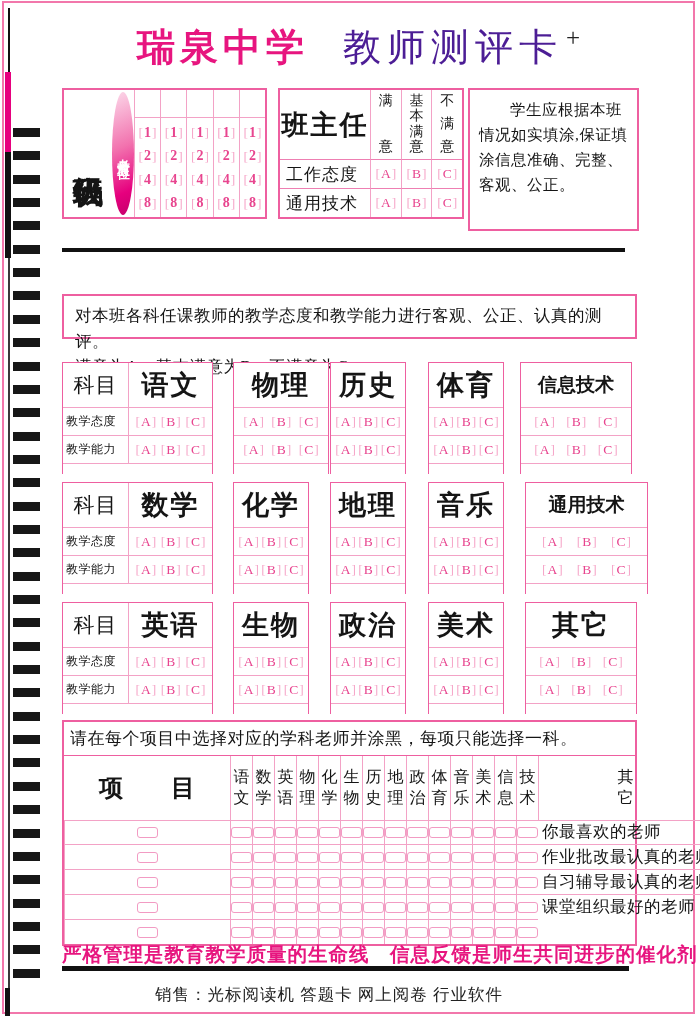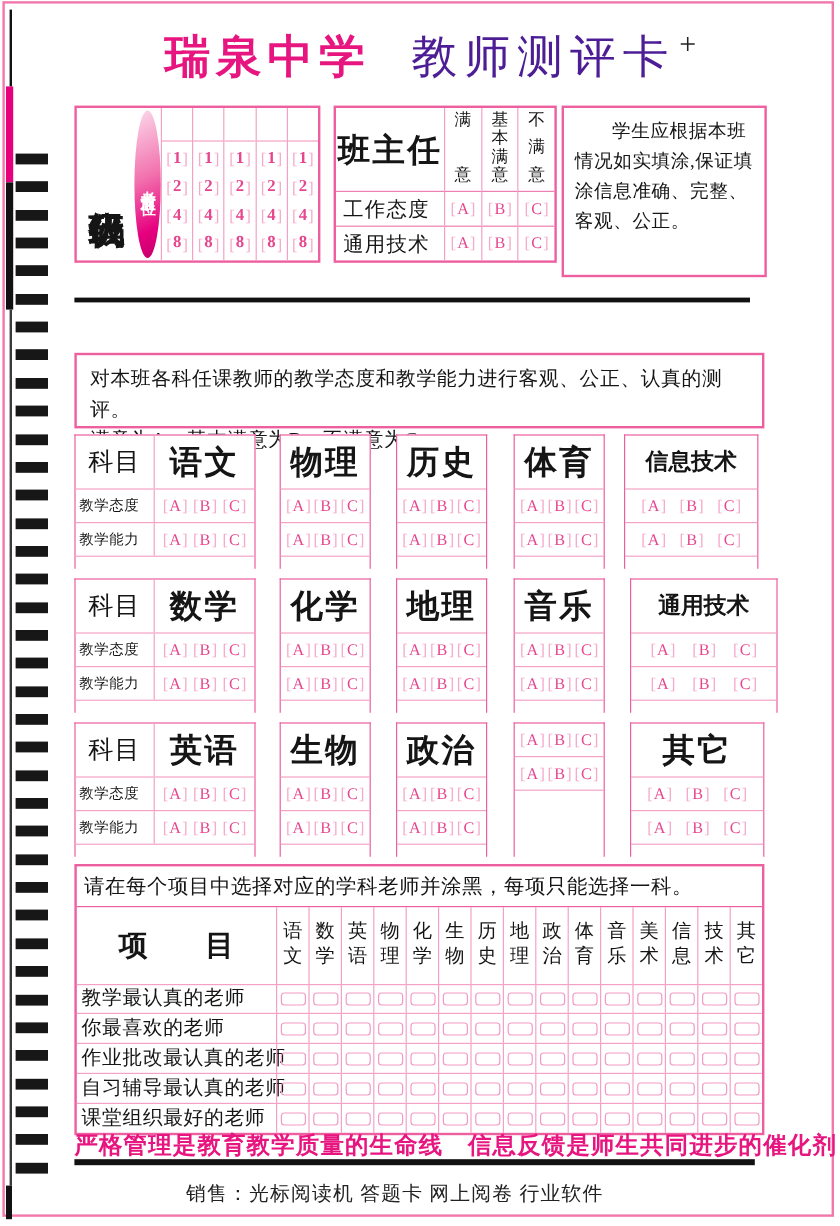--- a/index.html
+++ b/index.html
@@ -58,21 +58,21 @@
   .ht-cell{border-top:1px solid #ee7fb2;border-left:1px solid #f3a2c6;display:flex;
            align-items:center;justify-content:center;}
 
   
   #notice{left:468px;top:88px;width:171px;height:143px;padding:7px 9px;font-size:15.5px;
           line-height:1.62;text-indent:2em;letter-spacing:0.5px;}
 
   .divider{position:absolute;left:62px;top:248px;width:563px;height:4px;background:#111;}
 
   
-  #eval-box{left:62px;top:294px;width:575px;height:63px;padding:7px 11px;font-size:16.5px;
+  #eval-box{left:62px;top:294px;width:575px;height:45px;padding:7px 11px;font-size:16.5px;
             line-height:1.55;letter-spacing:0.5px;}
 
   
   #subject-groups{position:absolute;left:62px;top:362px;width:578px;height:356px;}
   .sg-row{position:absolute;left:0;width:578px;height:112px;}
   .sg-block{position:absolute;top:0;height:112px;border:1.5px solid #ee5fa0;border-bottom:none;
             box-sizing:border-box;background:#fff;}
   .sg-mhead{display:grid;grid-template-columns:66px 1fr;height:44px;border-bottom:1px solid #f3a2c6;}
   .sg-klabel{display:flex;align-items:center;justify-content:center;font-size:21px;font-weight:normal;
              border-right:1px solid #f3a2c6;letter-spacing:1px;}
@@ -412,21 +412,21 @@
               </span>
               <span class="bubble">
                 <i>[</i>
                 <b>C</b>
                 <i>]</i>
               </span>
             </div>
           </div>
           <div class="sg-stub"></div>
         </div>
-        <div class="sg-block" style="left: 171px; width: 76px;">
+        <div class="sg-block" style="left: 171px; width: 96px;">
           <div class="sg-bhead">物理</div>
           <div class="sg-brow">
             <span class="bubble">
               <i>[</i>
               <b>A</b>
               <i>]</i>
             </span>
             <span class="bubble">
               <i>[</i>
               <b>B</b>
@@ -891,20 +891,21 @@
             </span>
             <span class="bubble">
               <i>[</i>
               <b>C</b>
               <i>]</i>
             </span>
           </div>
           <div class="sg-stub"></div>
         </div>
         <div class="sg-block" style="left: 366px; width: 76px;">
+          <div class="sg-bhead">美术</div>
           <div class="sg-brow">
             <span class="bubble">
               <i>[</i>
               <b>A</b>
               <i>]</i>
             </span>
             <span class="bubble">
               <i>[</i>
               <b>B</b>
               <i>]</i>
@@ -1032,21 +1033,20 @@
           <span>息</span>
         </div>
         <div class="pt-hcell">
           <span>技</span>
           <span>术</span>
         </div>
         <div class="pt-hcell">
           <span>其</span>
           <span>它</span>
         </div>
-        <div class="pt-rlabel">教学最认真的老师</div>
         <div class="pt-cell">
           <span class="rect"></span>
         </div>
         <div class="pt-cell">
           <span class="rect"></span>
         </div>
         <div class="pt-cell">
           <span class="rect"></span>
         </div>
         <div class="pt-cell">

